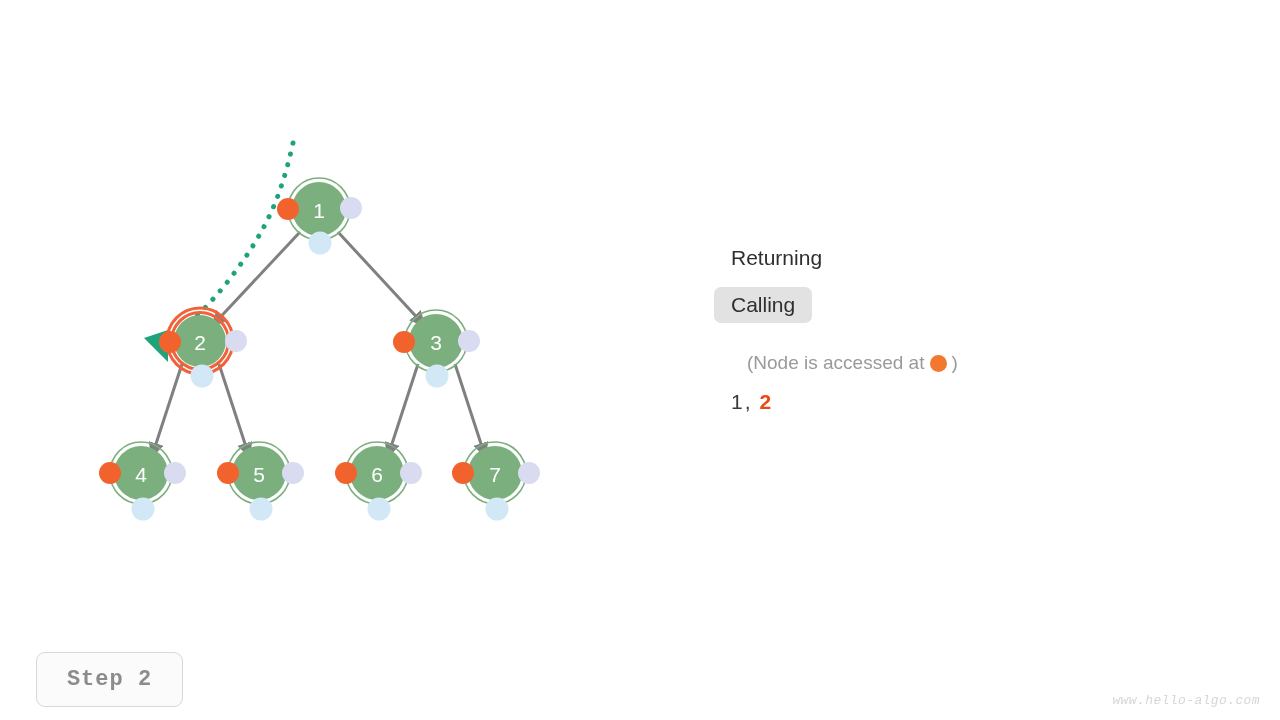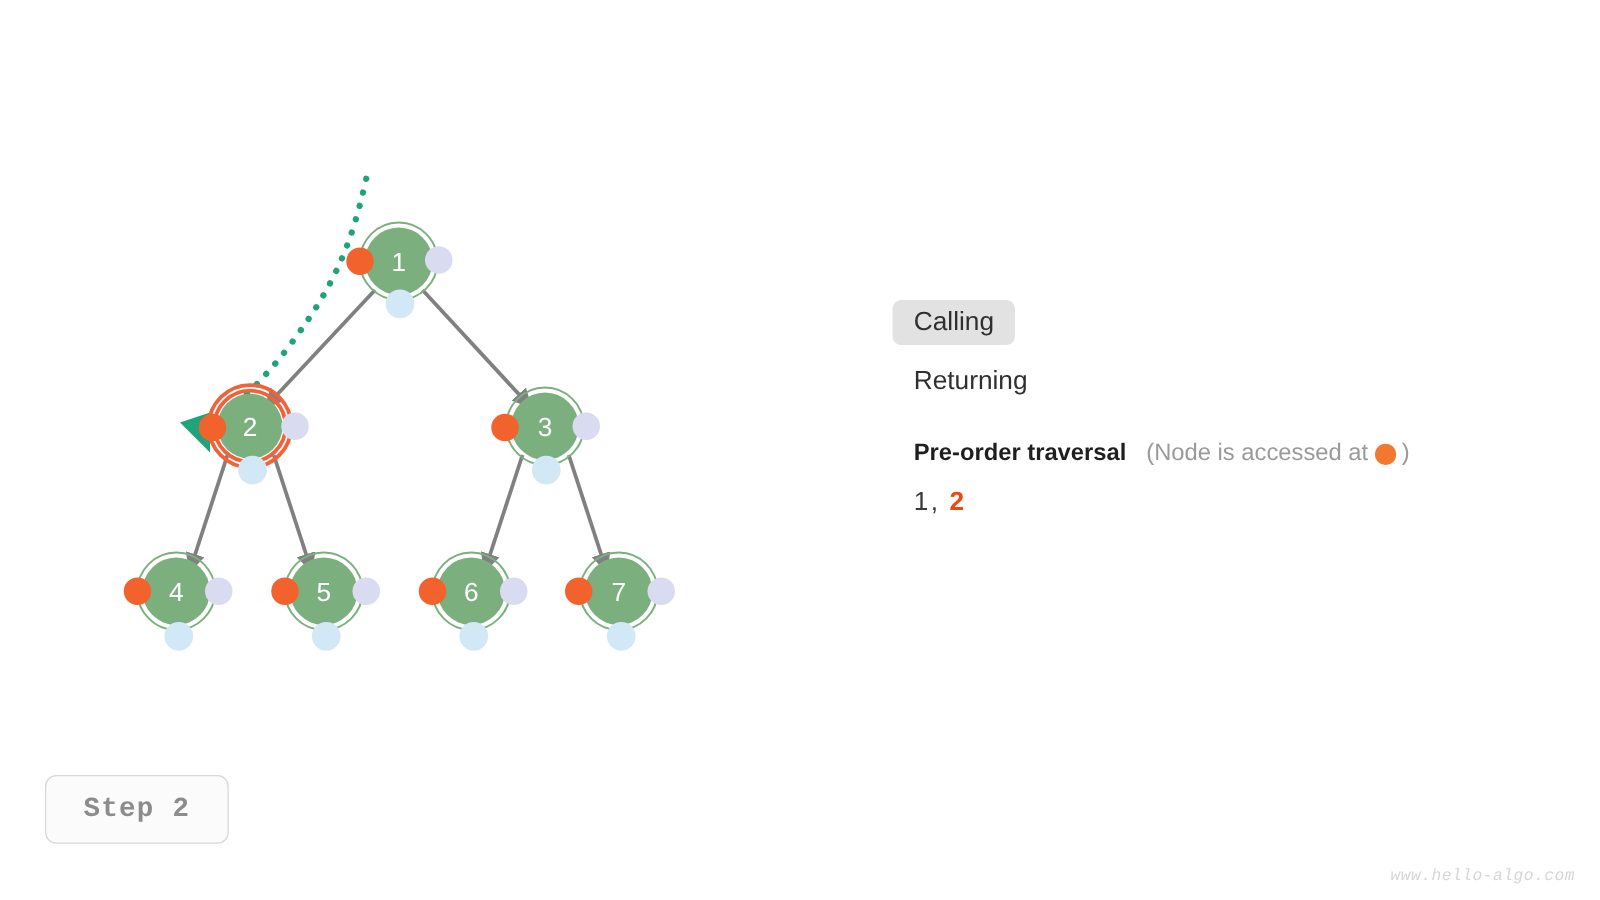--- a/index.html
+++ b/index.html
@@ -111,21 +111,21 @@
   }
   .seq-comma {
     color: #3a3a3a;
     margin-right: 9px;
   }
 
   
   #step-badge {
     position: absolute;
     left: 36px;
-    top: 620px;
+    top: 652px;
     width: 145px;
     height: 53px;
     border: 1px solid #d8d8d8;
     border-radius: 9px;
     background: #fbfbfb;
     display: flex;
     align-items: center;
     justify-content: center;
     font-family: "Liberation Mono", monospace;
     font-size: 22px;
@@ -231,30 +231,29 @@
     <circle cx="463" cy="473" r="11" fill="#f2622d"></circle>
     <circle cx="529" cy="473" r="11" fill="#d9dcf0"></circle>
     <circle cx="497" cy="509" r="11.5" fill="#d3e8f7"></circle>
     <text class="node-label" x="495" y="474">7</text>
   </g>
 </svg>
 
 <div id="legend-panel">
 
   <div class="state-row">
+    <span class="state-chip inactive">Returning</span>
+  </div>
+
+  <div class="state-row">
     <span class="state-chip active">Calling</span>
   </div>
 
-  <div class="state-row">
-    <span class="state-chip inactive">Returning</span>
-  </div>
-
   <div id="traversal-block">
     <div class="traversal-header">
-      <span class="traversal-title">Pre-order traversal</span>
       <span class="traversal-note">(Node is accessed at</span>
       <span class="legend-dot"></span>
       <span class="traversal-note-tail">)</span>
     </div>
 
     <div class="traversal-sequence">
       <span class="seq-item visited">1</span>
       <span class="seq-comma">,</span>
       <span class="seq-item current">2</span>
     </div>

